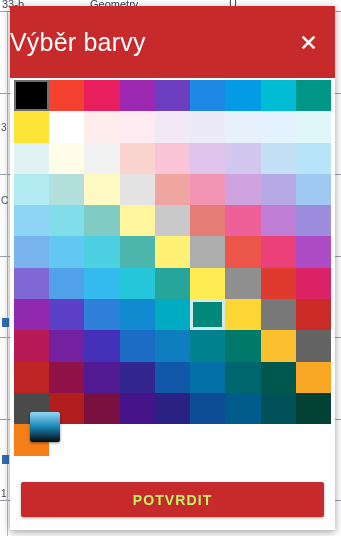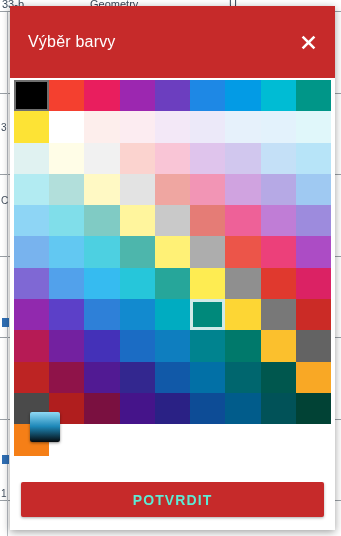--- a/index.html
+++ b/index.html
@@ -87,23 +87,22 @@
   .dialog-header {
     height: 72px;
     background: #C62A2A;
     flex: none;
     position: relative;
     display: flex;
     align-items: center;
   }
   .dialog-title {
     color: #ffffff;
-    font-size: 16px;
+    font-size: 25px;
     font-weight: normal;
-    margin-left: 18px;
     letter-spacing: 0.2px;
     user-select: none;
   }
   .close-button {
     position: absolute;
     right: 12px;
     top: 50%;
     transform: translateY(-50%);
     width: 30px;
     height: 30px;
@@ -176,21 +175,21 @@
   .dialog-footer {
     flex: none;
     padding: 0 11px 13px 11px;
     background: #ffffff;
   }
   .confirm-button {
     display: block;
     width: 100%;
     height: 35px;
     background: #C62A2A;
-    color: #5eead4;
+    color: #bef264;
     border: none;
     border-radius: 2px;
     font-family: "Liberation Sans", sans-serif;
     font-size: 14px;
     font-weight: bold;
     letter-spacing: 1.1px;
     cursor: pointer;
     box-shadow: 0 1px 3px rgba(0,0,0,0.32);
   }
 </style>

